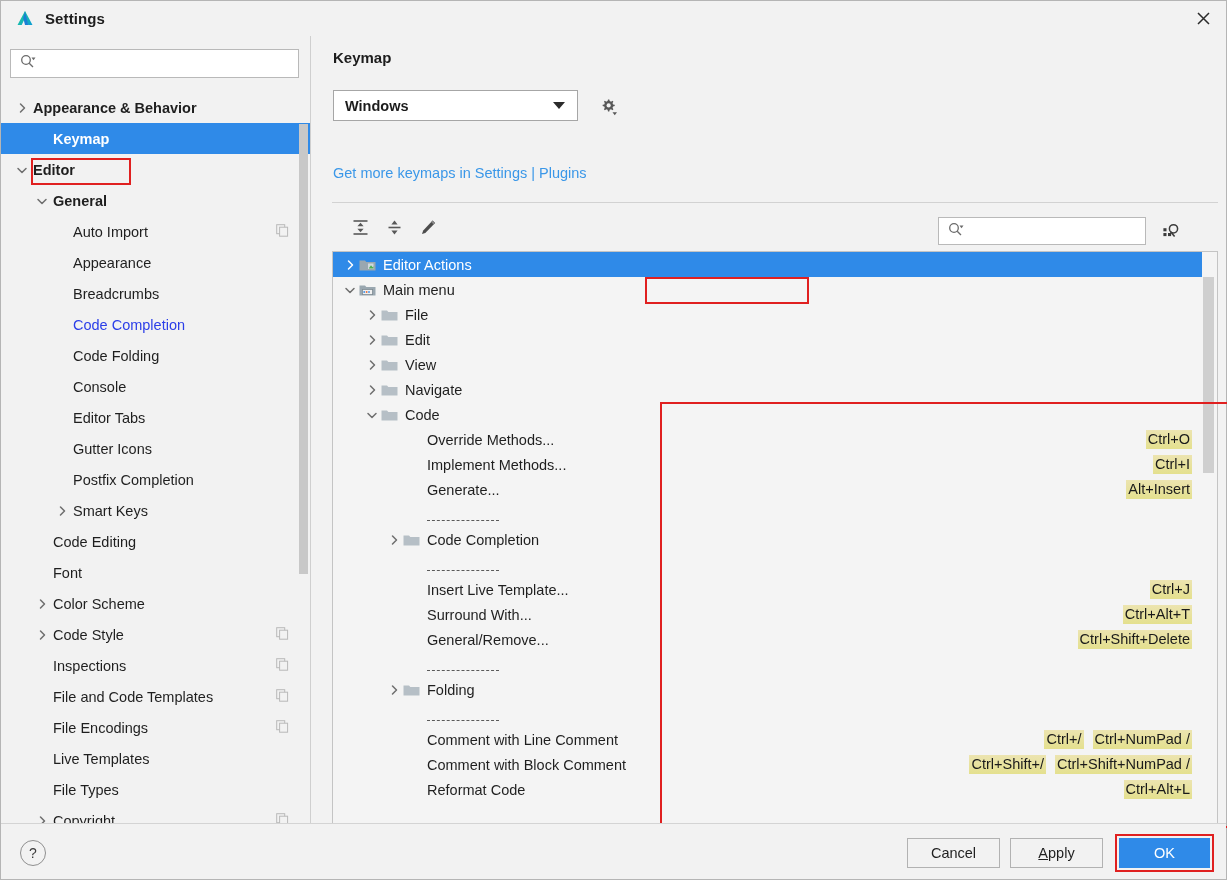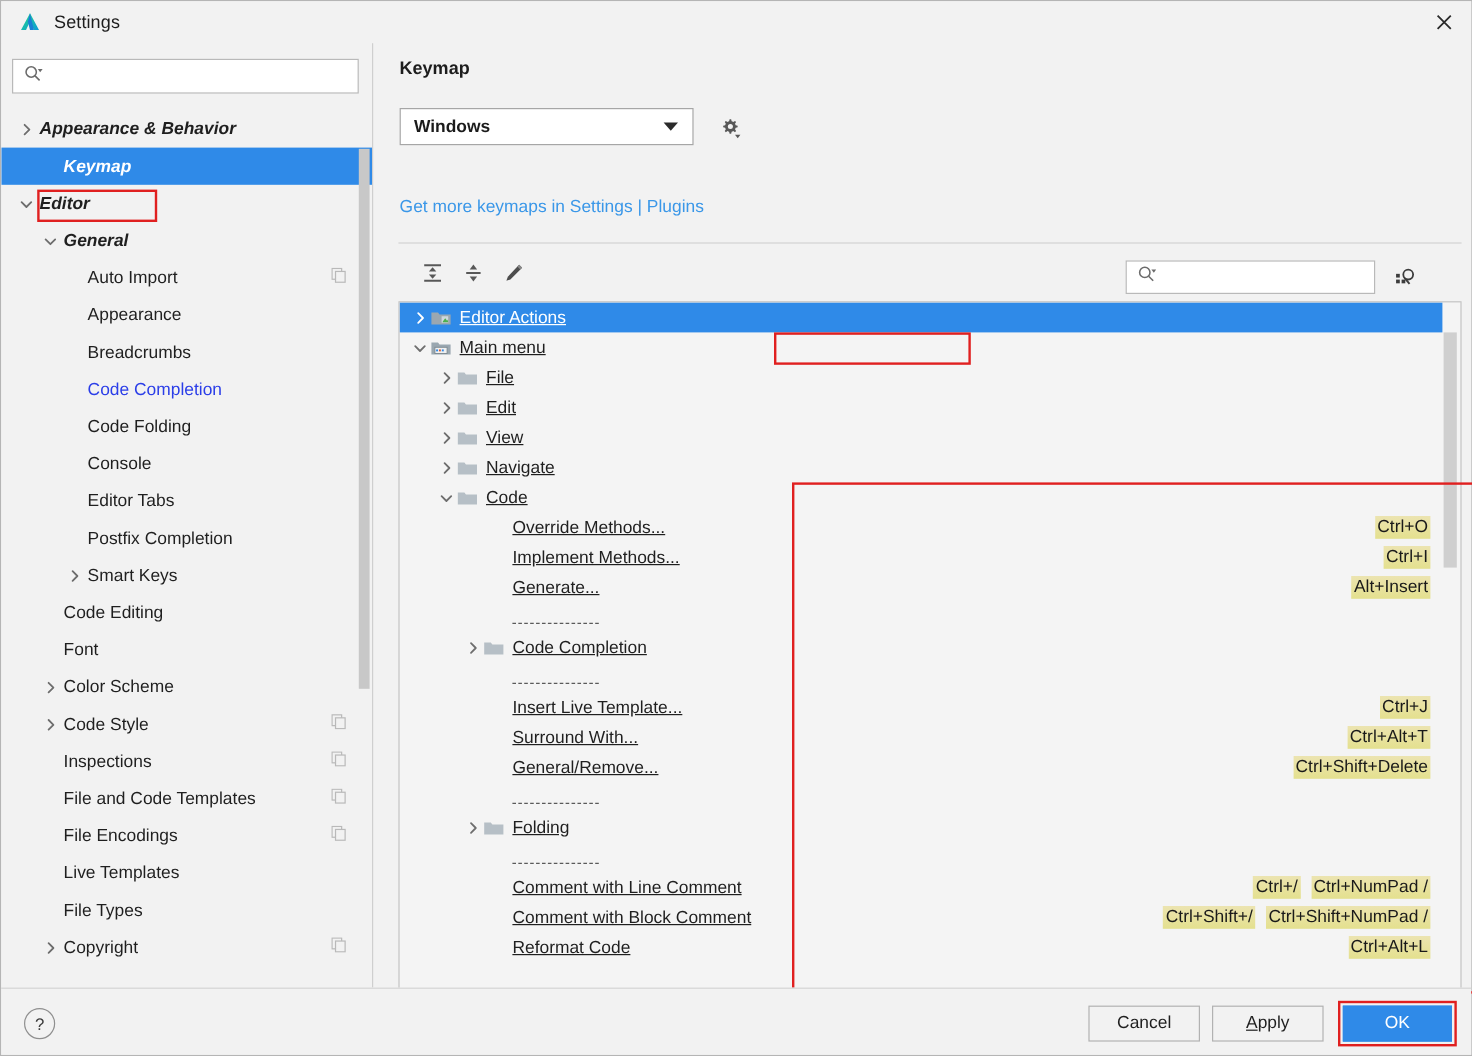--- a/index.html
+++ b/index.html
@@ -18,21 +18,21 @@
     width: 1227px; height: 880px;
     background: #f2f2f2;
     border: 1px solid #b5b5b5;
   }
 
   
   #titlebar {
     position: absolute; left: 0; top: 0;
     width: 1225px; height: 35px;
     background: #f2f2f2;
-    display: flex; align-items: center;
+    display: flex; align-items: center; font-weight: bold;
   }
   #titlebar .app-icon {
     margin-left: 14px; width: 20px; height: 20px;
     display: block;
   }
   #titlebar .title-text {
     margin-left: 10px;
     font-size: 15px;
     color: #1d1d1d;
     letter-spacing: .1px;
@@ -76,21 +76,21 @@
   }
   .side-row {
     position: relative;
     height: 31px;
     display: flex; align-items: center;
     font-size: 14.5px;
     color: #1f1f1f;
     cursor: default;
     white-space: nowrap;
   }
-  .side-row.bold { font-weight: bold; font-style: italic; }
+  .side-row.bold { font-weight: bold; }
   .side-row.selected { background: #2f8ae8; color: #ffffff; }
   .side-row.link-blue { color: #2b3ee8; }
   .side-row .twisty {
     width: 22px; text-align: center;
     flex: 0 0 22px;
     display: flex; align-items: center; justify-content: center;
   }
   .side-row .label { flex: 1 1 auto; }
   .side-row .copy-badge {
     flex: 0 0 auto; margin-right: 22px;
@@ -209,21 +209,21 @@
     font-size: 14.5px; color: #1f1f1f;
     white-space: nowrap;
     cursor: default;
   }
   .km-row.selected { background: #2f8ae8; color: #ffffff; }
   .km-row .twisty {
     flex: 0 0 18px; display: flex;
     align-items: center; justify-content: center;
   }
   .km-row .ficon { flex: 0 0 20px; display:flex; align-items:center; }
-  .km-row .km-label { flex: 1 1 auto; padding-left: 4px; text-decoration: underline; }
+  .km-row .km-label { flex: 1 1 auto; padding-left: 4px; }
   .km-row .km-keys {
     flex: 0 0 auto; display: flex; gap: 9px;
     padding-right: 10px;
   }
   .km-key {
     background: #eae79a;
     background: linear-gradient(180deg,#ece4b0 0%,#e4e08e 100%);
     padding: 0 2px; font-size: 14.5px; color: #1a1a1a;
     line-height: 19px;
   }
@@ -385,20 +385,24 @@
           <span class="twisty" style="margin-left: 50px;"></span>
           <span class="label">Code Folding</span>
         </div>
         <div class="side-row">
           <span class="twisty" style="margin-left: 50px;"></span>
           <span class="label">Console</span>
         </div>
         <div class="side-row">
           <span class="twisty" style="margin-left: 50px;"></span>
           <span class="label">Editor Tabs</span>
+        </div>
+        <div class="side-row">
+          <span class="twisty" style="margin-left: 50px;"></span>
+          <span class="label">Gutter Icons</span>
         </div>
         <div class="side-row">
           <span class="twisty" style="margin-left: 50px;"></span>
           <span class="label">Postfix Completion</span>
         </div>
         <div class="side-row">
           <span class="twisty" style="margin-left: 50px;">
             <svg class="chev" width="12" height="12" viewBox="0 0 12 12">
               <path d="M4.5 2 L8.5 6 L4.5 10" stroke="#6e6e6e" stroke-width="1.5" fill="none" stroke-linecap="round" stroke-linejoin="round"></path>
             </svg>

